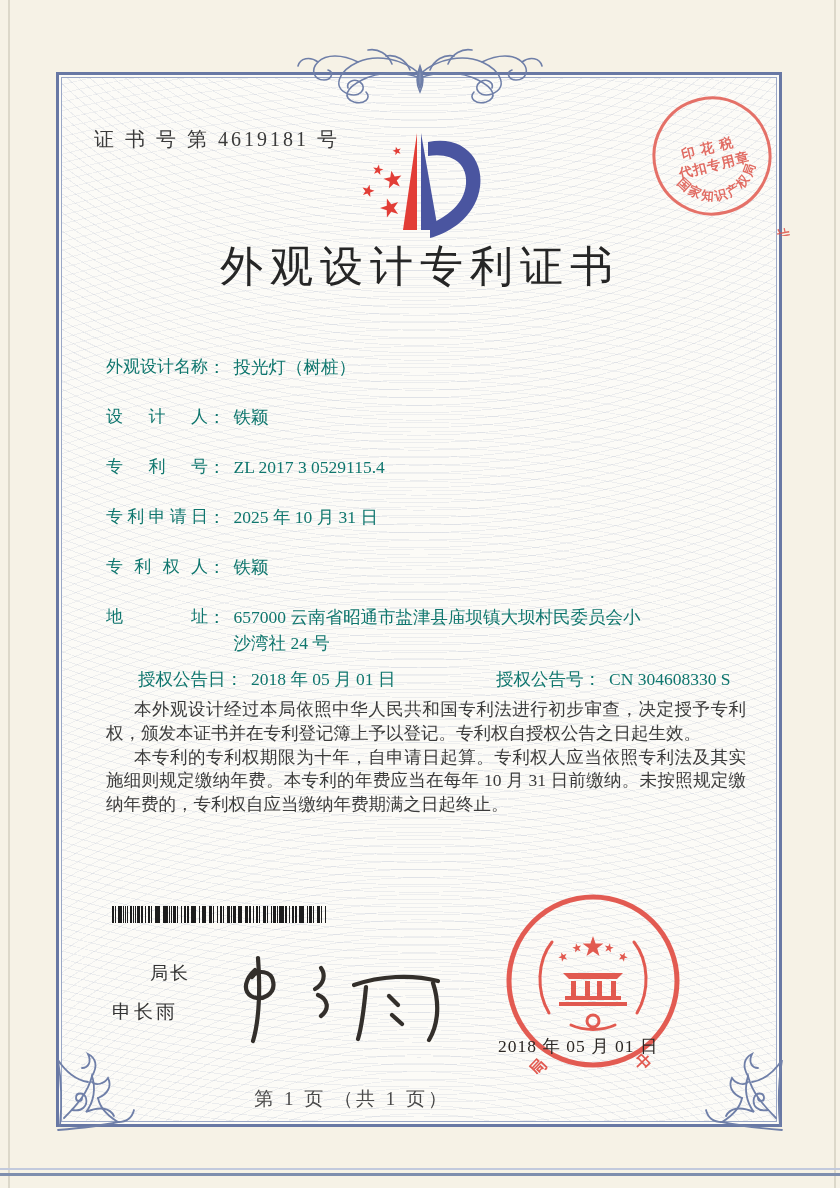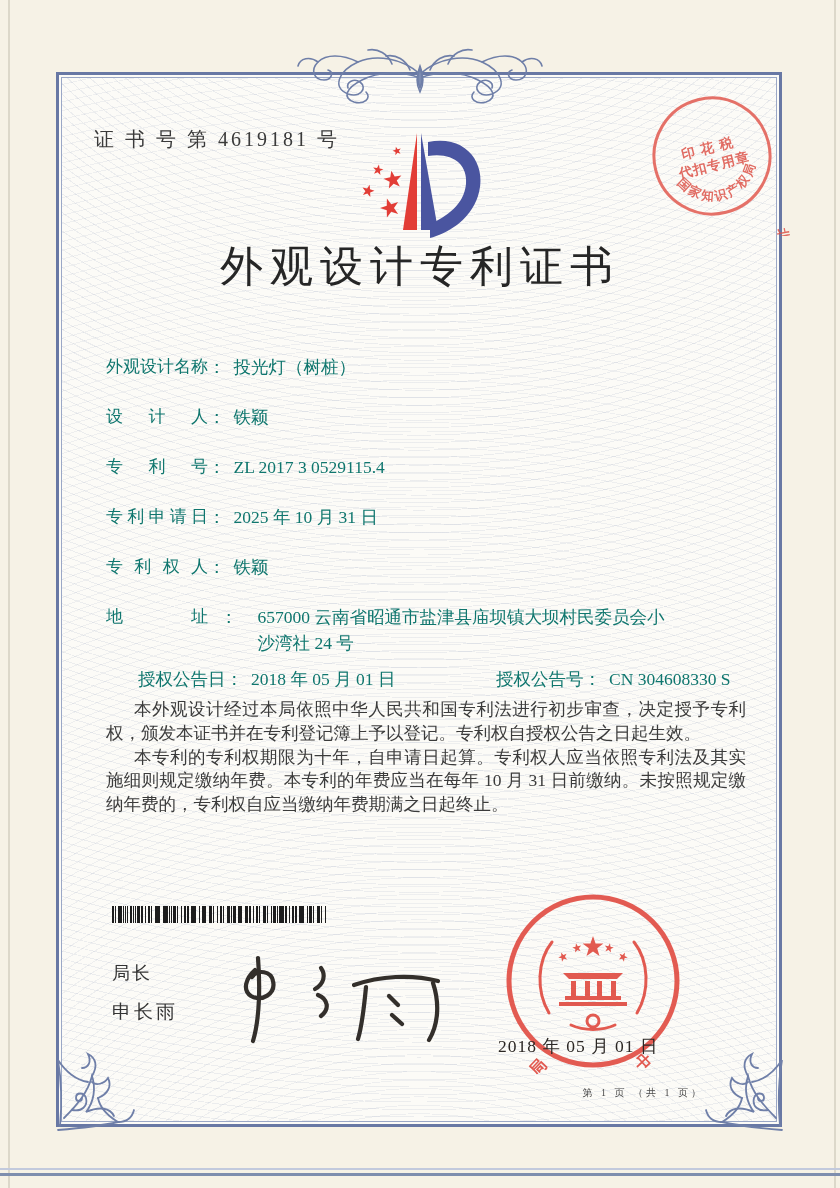--- a/index.html
+++ b/index.html
@@ -22,40 +22,40 @@
   .ornament{position:absolute;pointer-events:none;}
   
   .cert-number{position:absolute;left:94px;top:126px;font-size:20px;letter-spacing:3px;color:#3a3a3a;}
   .title{position:absolute;left:0;width:840px;top:238px;text-align:center;font-size:43px;font-weight:normal;
          letter-spacing:7px;color:#262626;}
   .fields{position:absolute;left:106px;top:354px;width:648px;font-size:17.5px;color:#0f766e;}
   .field-row{display:flex;line-height:26px;margin-bottom:24px;}
   .field-label{display:inline-block;width:102px;font-size:17px;text-align:justify;text-align-last:justify;flex:none;}
   .field-colon{flex:none;margin-right:8px;}
   .field-value{flex:none;}
-  .field-row.address{margin-bottom:10px;gap:12px;}
+  .field-row.address{margin-bottom:10px;}
   .field-row.address .field-value{max-width:420px;}
   .grant-row{display:flex;line-height:26px;}
   .grant-left{width:358px;display:flex;flex:none;}
   .grant-right{display:flex;flex:none;}
   .grant-label{flex:none;margin-left:32px;}
   .paragraphs{position:absolute;left:106px;top:698px;width:640px;font-size:17.5px;line-height:23.8px;
               text-align:justify;color:#3b3b3b;}
   .paragraphs p{margin:0;text-indent:28px;}
   .barcode{position:absolute;left:112px;top:906px;width:214px;height:17px;
     background-image:
       repeating-linear-gradient(90deg,#1d1d1d 0 2px,rgba(0,0,0,0) 2px 3px,#1d1d1d 3px 4px,rgba(0,0,0,0) 4px 7px,#1d1d1d 7px 10px,rgba(0,0,0,0) 10px 11px,#1d1d1d 11px 12px,rgba(0,0,0,0) 12px 15px,#1d1d1d 15px 16px,rgba(0,0,0,0) 16px 18px),
       repeating-linear-gradient(90deg,#1d1d1d 0 1px,rgba(0,0,0,0) 1px 6px,#1d1d1d 6px 8px,rgba(0,0,0,0) 8px 13px,#1d1d1d 13px 14px,rgba(0,0,0,0) 14px 23px);}
   .signer{position:absolute;left:112px;top:962px;color:#333;}
-  .signer-title{font-size:18px;line-height:22px;margin-bottom:15px;letter-spacing:2px;}
+  .signer-title{font-size:18px;line-height:22px;margin-bottom:15px;letter-spacing:2px;margin-left:38px;}
   .signer-name{font-size:19px;letter-spacing:3px;}
   .signature{position:absolute;left:225px;top:938px;}
   .seal-date{position:absolute;left:498px;top:1034px;width:220px;font-size:17.5px;letter-spacing:1px;
              color:#2b2724;z-index:5;}
-  .footer{position:absolute;left:0;width:704px;top:1086px;text-align:right;font-size:10px;
+  .footer{position:absolute;left:0;width:704px;top:1086px;text-align:center;font-size:19px;
           letter-spacing:3px;color:#4a4a4a;}
   .stamp-top{position:absolute;left:632px;top:76px;z-index:4;}
   .seal-bottom{position:absolute;left:500px;top:888px;z-index:3;}
   .logo{position:absolute;left:340px;top:118px;}
 </style>
 </head>
 <body>
 
 <div class="page">
 

